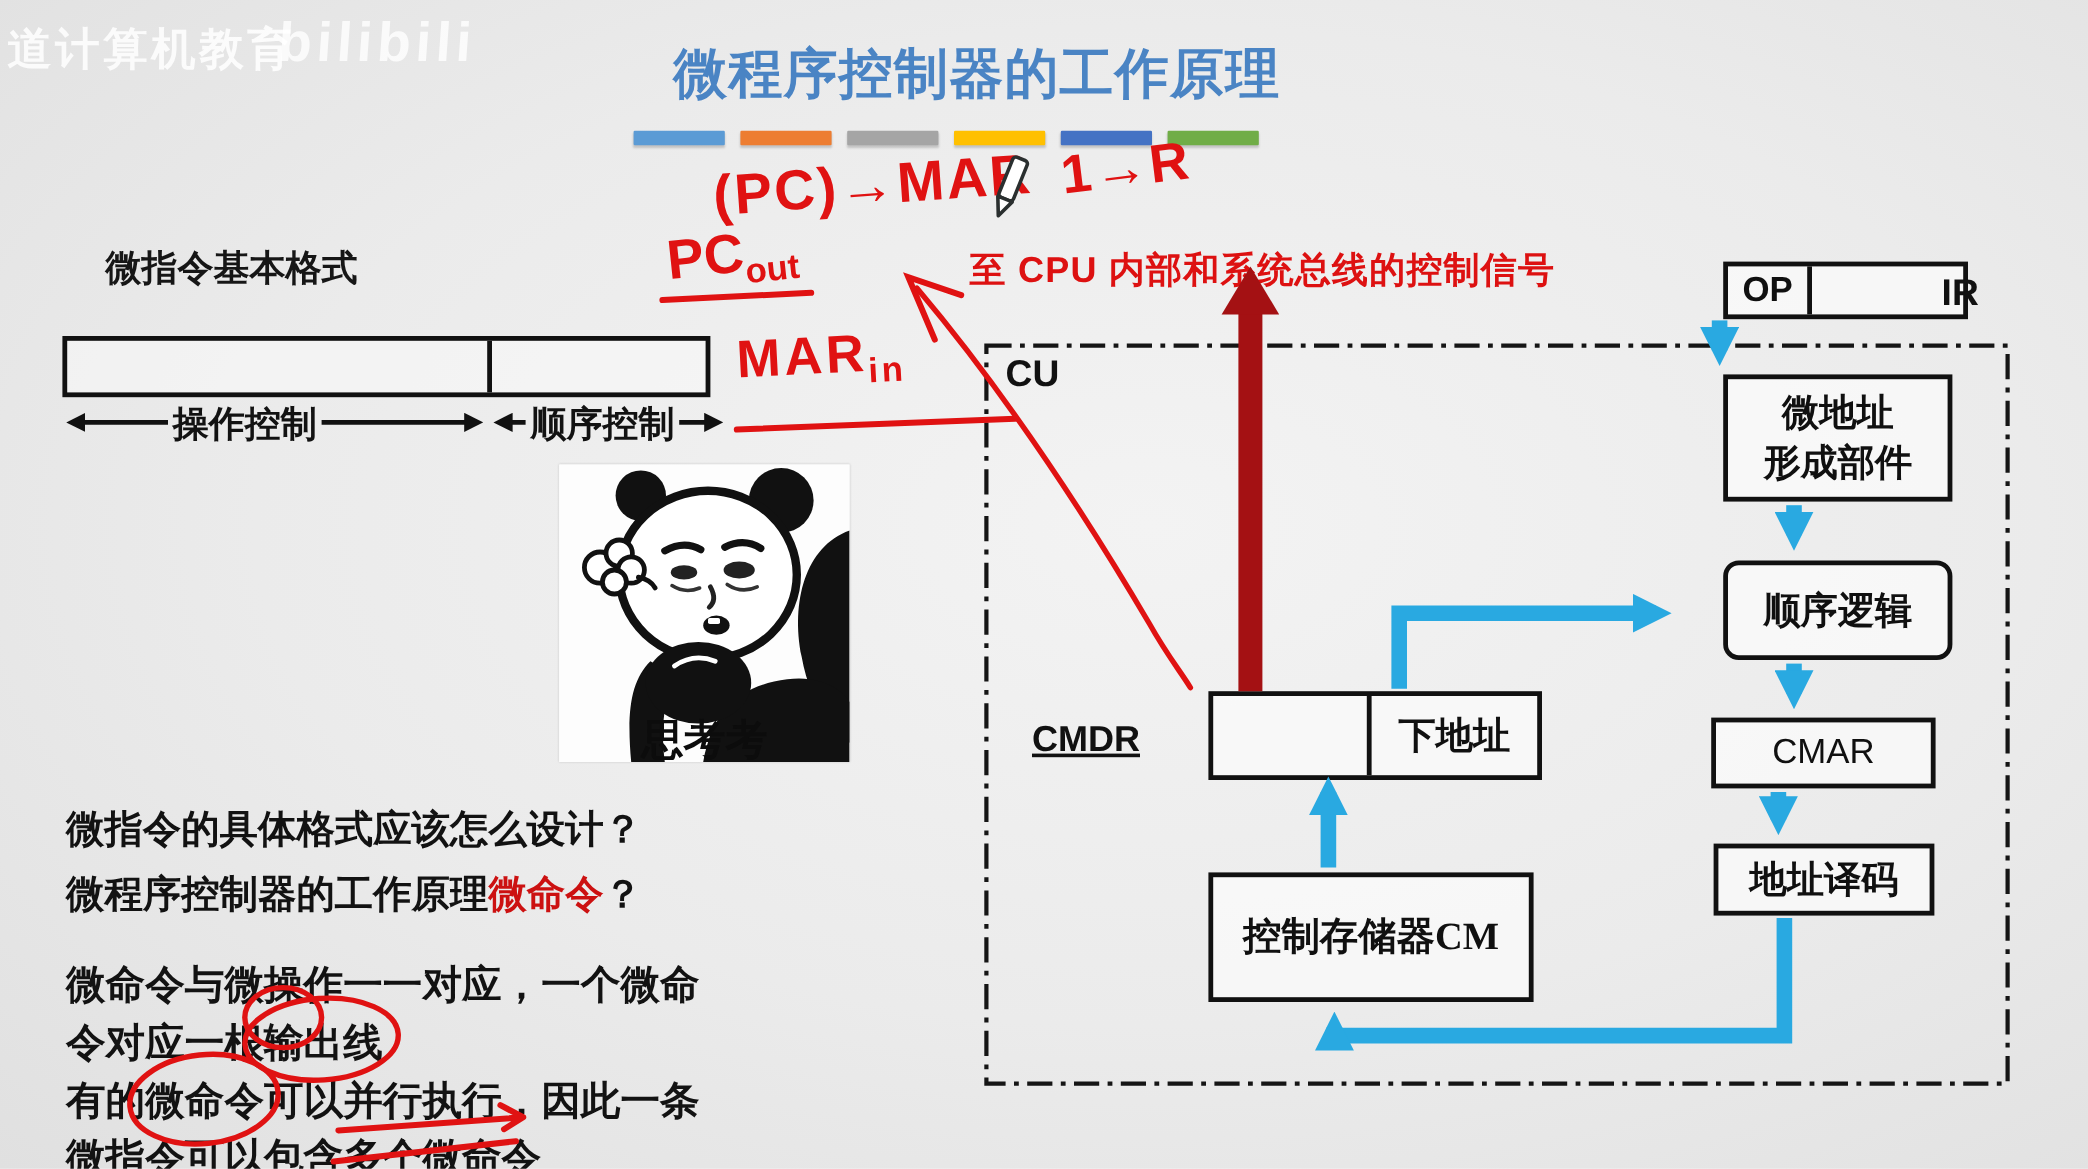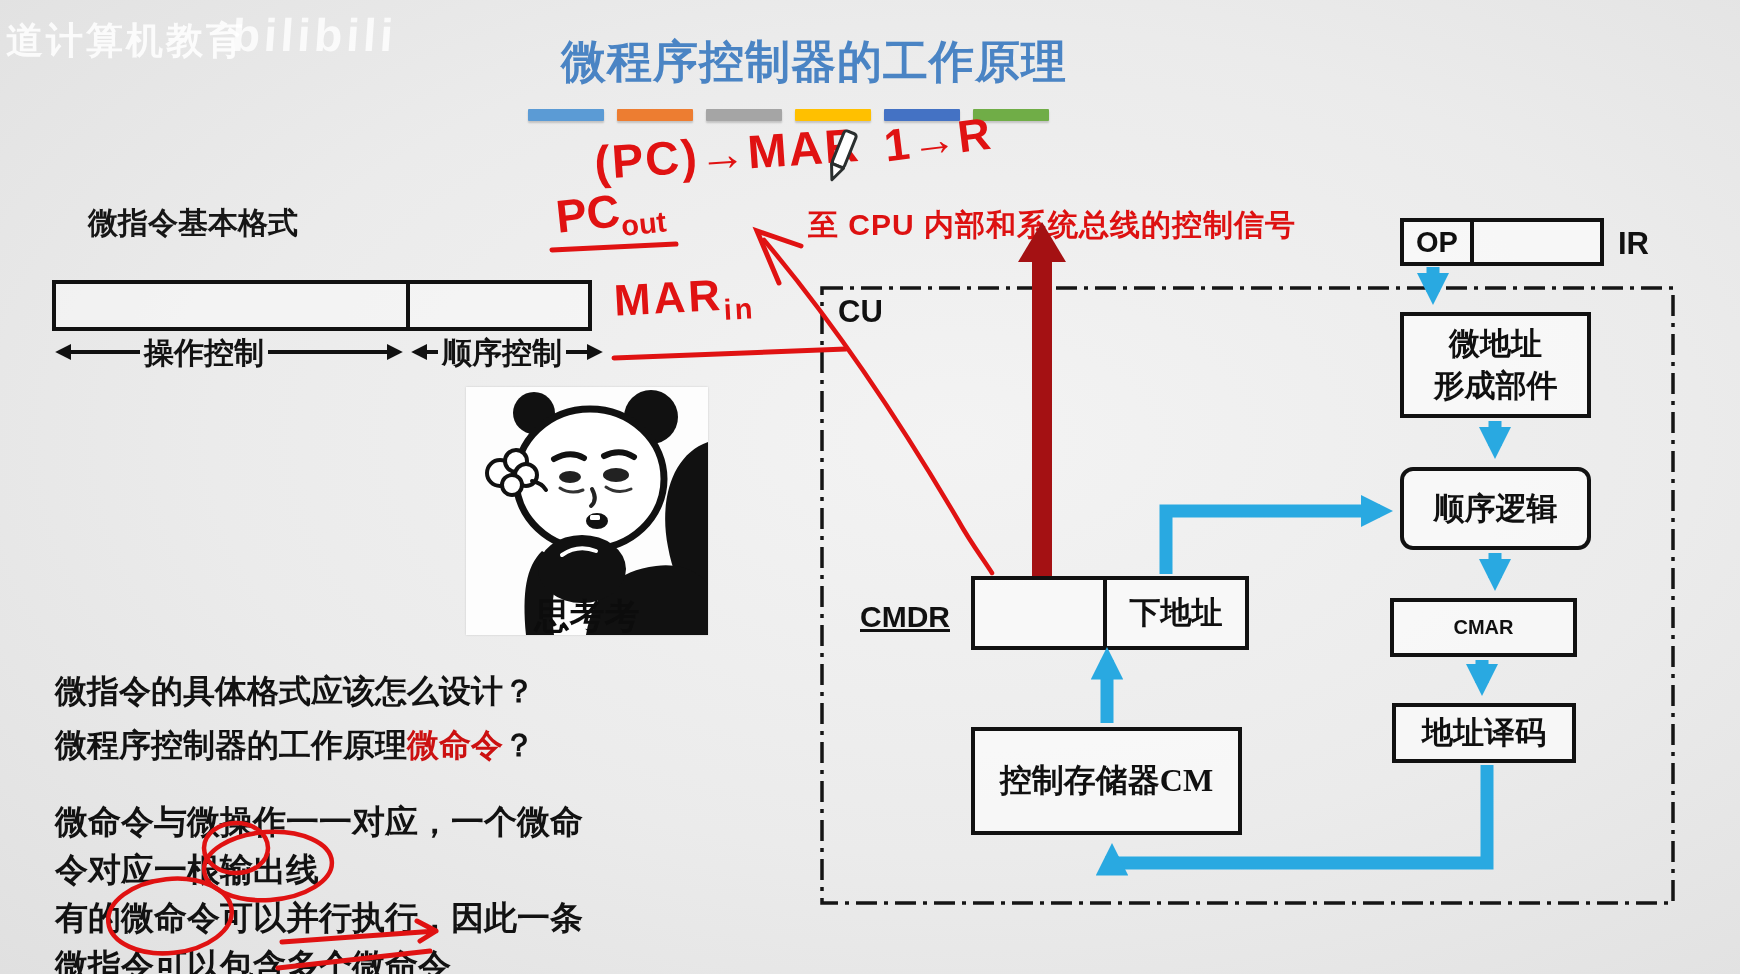--- a/index.html
+++ b/index.html
@@ -27,29 +27,29 @@
   .red-hl{color:#cc1111;}
   
   .ink{color:#e01212;font-weight:700;}
   #hw-line1{left:594px;top:126px;font-size:47px;transform:rotate(-4deg);letter-spacing:2px;}
   #hw-line2{left:884px;top:114px;font-size:45px;transform:rotate(-7deg);letter-spacing:2px;}
   #hw-pcout{left:556px;top:184px;font-size:46px;transform:rotate(-6deg);}
   #hw-marin{left:614px;top:272px;font-size:44px;transform:rotate(-3deg);letter-spacing:3px;}
   .ink sub{font-size:29px;}
   #red-caption{left:808px;top:188px;font-size:30px;font-weight:700;color:#dd1111;letter-spacing:1px;margin-top:17px;}
   
-  .dbox{border:4px solid #111;background:rgba(251,251,251,.75);display:flex;align-items:center;justify-content:center;color:#101010;box-sizing:border-box;}
+  .dbox{border:4px solid #111;background:rgba(251,251,251,.75);display:flex;align-items:center;justify-content:center;color:#101010;box-sizing:border-box;margin-left:36px;}
   .dbox .cjk2{font-family:"Liberation Serif","DejaVu Serif",serif;font-weight:700;}
   #ir-box{left:1400px;top:218px;width:204px;height:48px;padding:0;display:flex;align-items:stretch;justify-content:flex-start;}
   #ir-op-cell{width:66px;border-right:4px solid #111;display:flex;align-items:center;justify-content:center;font-size:29px;font-weight:600;}
   #ir-label{left:1618px;top:226px;font-size:31px;font-weight:600;color:#111;text-align:center;}
   #cu-label{left:838px;top:294px;font-size:31px;font-weight:600;color:#111;}
   #microaddr-box{left:1400px;top:312px;width:191px;height:106px;flex-direction:column;font-size:31px;line-height:42px;}
   #seqlogic-box{left:1400px;top:467px;width:191px;height:83px;font-size:31px;border-radius:13px;}
-  #cmar-box{left:1390px;top:598px;width:187px;height:59px;font-size:20px;font-weight:700;}
+  #cmar-box{left:1390px;top:598px;width:187px;height:59px;font-size:29px;font-weight:400;}
   #decode-box{left:1392px;top:703px;width:184px;height:60px;font-size:31px;}
   #cm-box{left:971px;top:727px;width:271px;height:108px;font-size:32px;}
   #cmdr-box{left:971px;top:576px;width:278px;height:74px;padding:0;display:flex;align-items:stretch;justify-content:flex-start;}
   #cmdr-left-cell{width:128px;border-right:4px solid #111;}
   #cmdr-right-cell{flex:1;display:flex;align-items:center;justify-content:center;font-size:31px;}
   #cmdr-label{left:860px;top:600px;font-size:30px;font-weight:700;color:#111;text-decoration:underline;}
   #meme{left:466px;top:387px;width:242px;height:248px;background:#fdfdfd;box-shadow:0 0 2px rgba(0,0,0,.15);}
   svg{display:block;}
   #vector-overlay{left:0;top:0;pointer-events:none;}
 </style>

